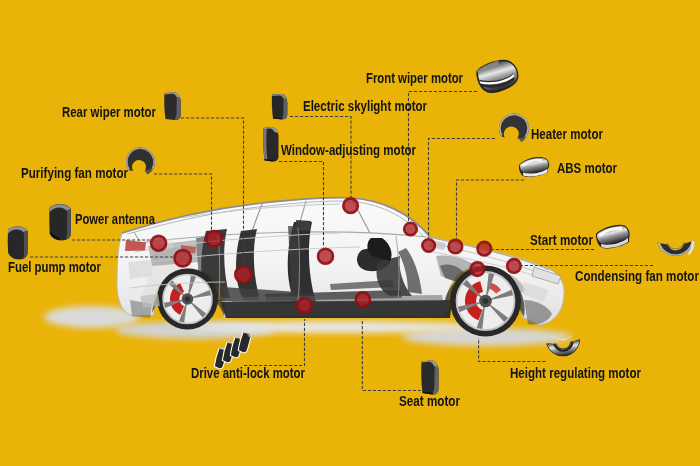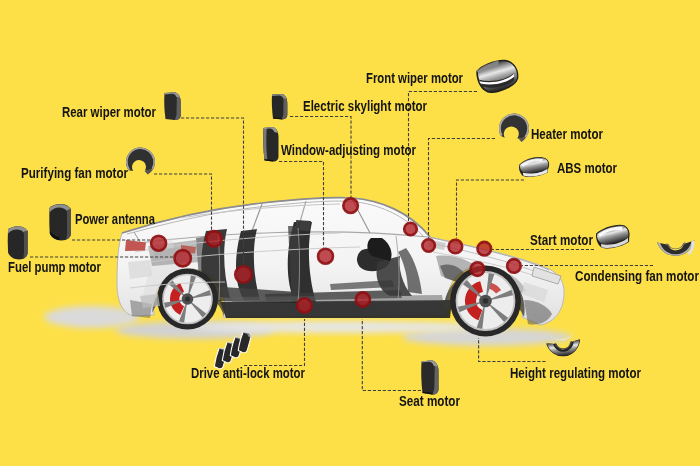--- a/index.html
+++ b/index.html
@@ -1,16 +1,16 @@
 <!DOCTYPE html>
 <html><head>
 <meta charset="utf-8">
 <style>
   html,body{margin:0;padding:0;background:#fff;}
-  #stage{position:relative;width:700px;height:466px;background:#fde047;overflow:hidden;
+  #stage{position:relative;width:700px;height:466px;background:#eab308;overflow:hidden;
          font-family:"Liberation Sans",sans-serif;}
   svg{position:absolute;left:0;top:0;}
 </style>
 </head>
 <body>
 <div id="stage">
 <svg width="700" height="466" viewBox="0 0 700 466">
 <defs>
   <linearGradient id="metalH" x1="0" y1="0" x2="0" y2="1">
     <stop offset="0" stop-color="#3a3a3a"></stop>

